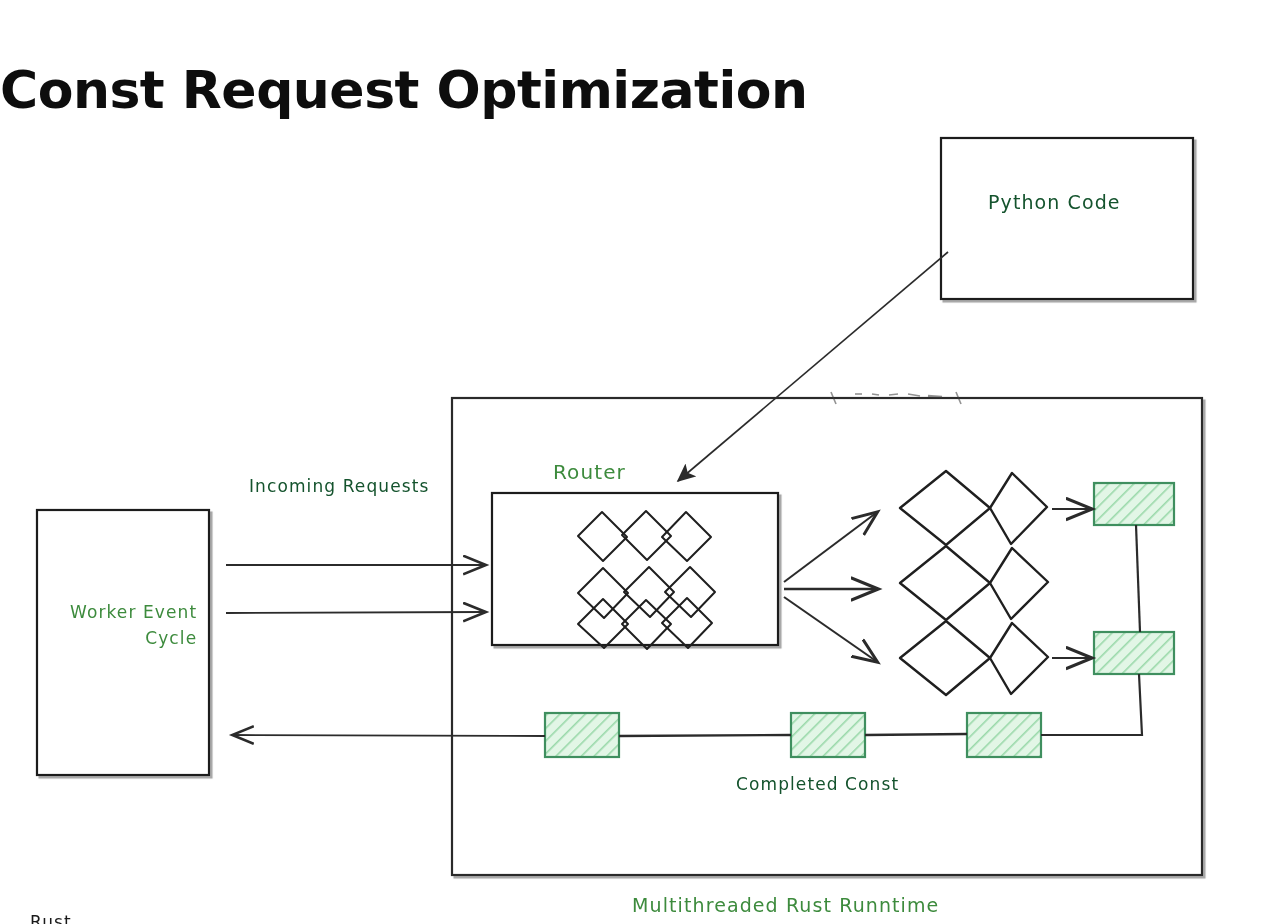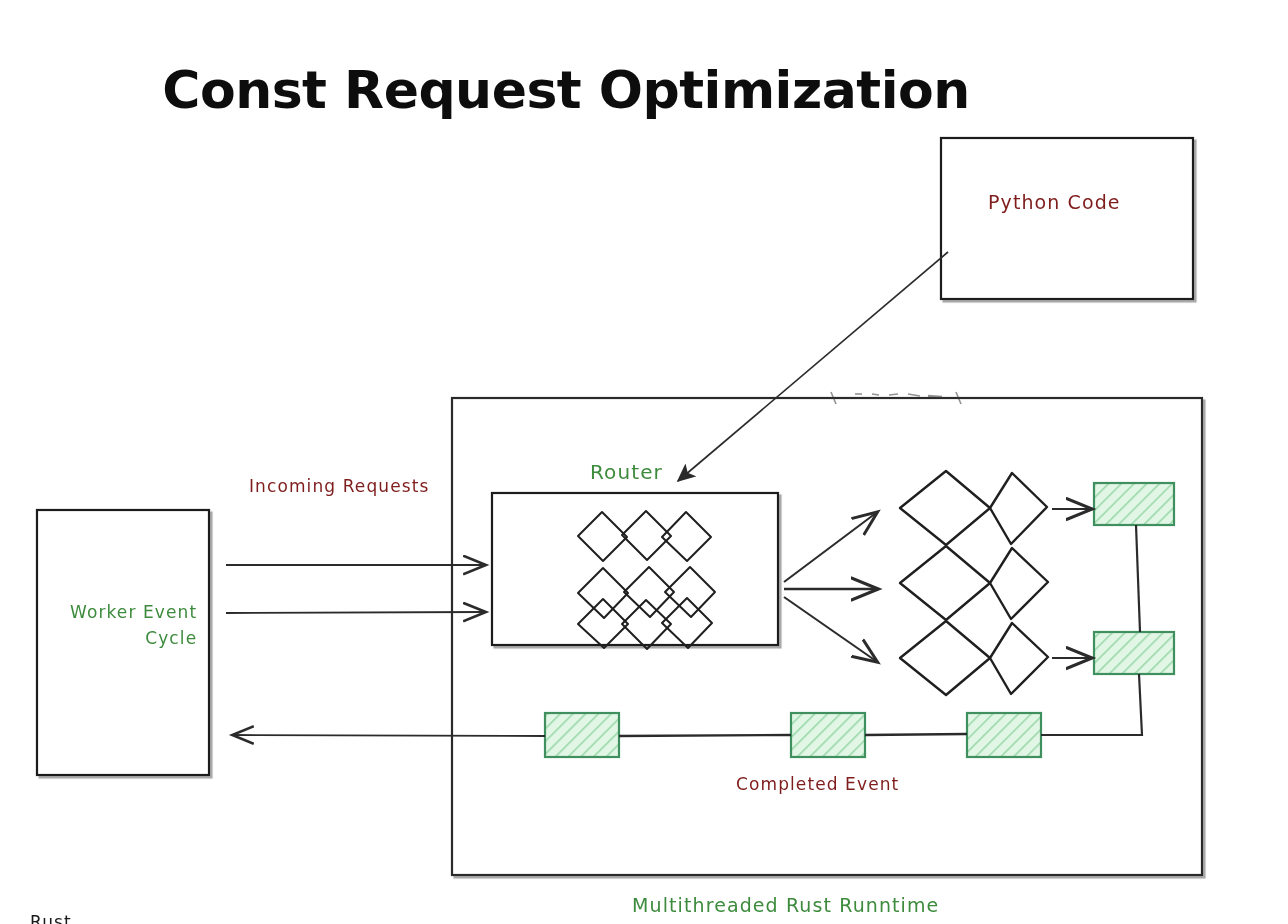--- a/index.html
+++ b/index.html
@@ -19,33 +19,32 @@
     left: 0;
     top: 0;
     width: 1288px;
     height: 924px;
   }
   .title {
     position: absolute;
     left: 0;
     top: 62px;
     width: 1132px;
-    text-align: center;
     font-family: "DejaVu Sans", sans-serif;
     font-weight: bold;
     font-size: 52px;
     letter-spacing: -0.5px;
     color: #0d0d0d;
     line-height: 1.1;
   }
   .hand {
     font-family: "DejaVu Sans", sans-serif;
     font-size: 17px;
     letter-spacing: 1.1px;
-    color: #7f1d1d;
+    color: #14532d;
     position: absolute;
     white-space: pre;
   }
   .hand.green { color: #3d8b3d; }
   .lbl-python {
     left: 988px;
     top: 191px;
     font-size: 19px;
   }
   .lbl-worker {
@@ -56,21 +55,20 @@
   }
   .lbl-incoming {
     left: 249px;
     top: 452px;
     margin-top: 24px;
   }
   .lbl-router {
     left: 553px;
     top: 460px;
     font-size: 20px;
-    margin-left: 37px;
   }
   .lbl-completed {
     left: 736px;
     top: 774px;
   }
   .lbl-runtime {
     left: 632px;
     top: 894px;
     font-size: 19px;
   }
@@ -221,17 +219,17 @@
 
 <div class="hand lbl-python">Python Code</div>
 
 <div class="hand green lbl-worker">Worker Event
 Cycle</div>
 
 <div class="hand lbl-incoming">Incoming Requests</div>
 
 <div class="hand green lbl-router">Router</div>
 
-<div class="hand lbl-completed">Completed Event</div>
+<div class="hand lbl-completed">Completed Const</div>
 
 <div class="hand green lbl-runtime">Multithreaded Rust Runntime</div>
 
 <div class="hand lbl-cut">Rust</div>
 
 </body></html>

